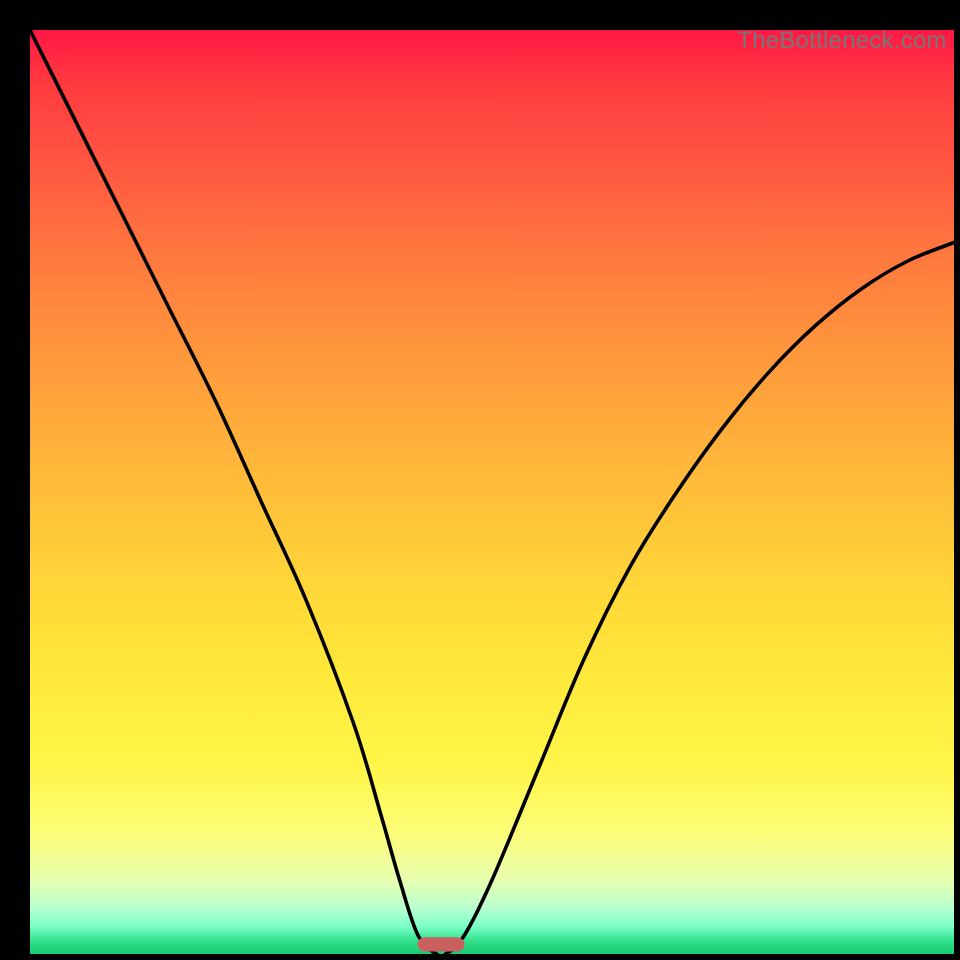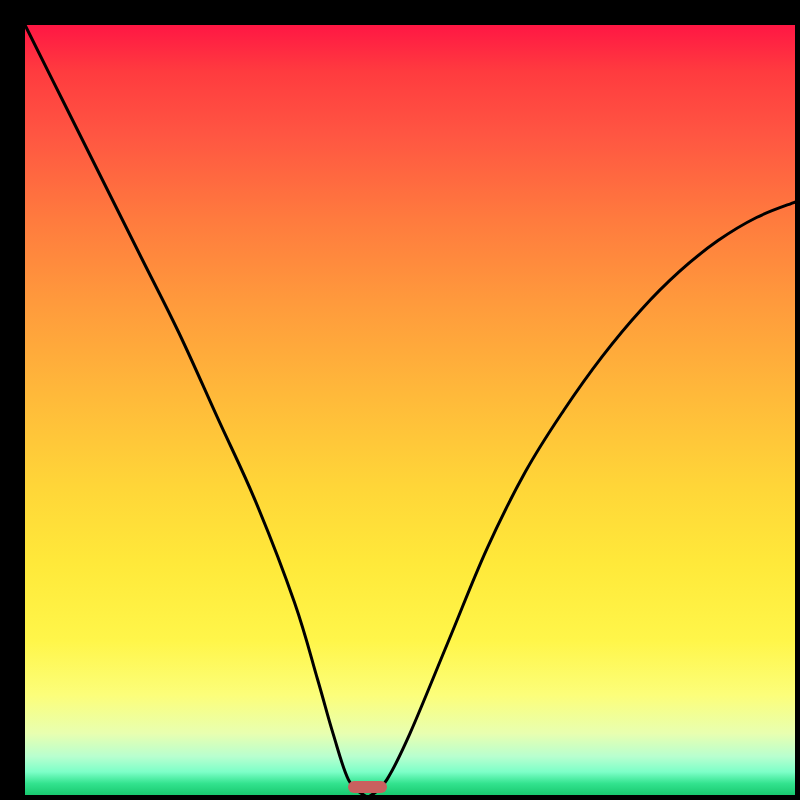--- a/index.html
+++ b/index.html
@@ -66,18 +66,19 @@
     height: 12px;
     border-radius: 6px;
     background: #c9605f;
   }
 </style>
 </head>
 <body>
 
 <div class="frame">
   <div class="plot">
+    <div class="watermark">TheBottleneck.com</div>
     <svg class="curve" viewBox="0 0 770 770" preserveAspectRatio="none">
       <path id="curve-path" d="M 0 0 C 6.93 13.86, 24.64 49.28, 38.5 77 C 52.36 104.72, 63.14 126.28, 77 154 C 90.86 181.72, 101.64 203.28, 115.5 231 C 129.36 258.72, 140.14 278.894, 154 308 C 167.86 337.106, 178.64 362.20799999999997, 192.5 392.7 C 206.36 423.192, 217.14 444.13599999999997, 231 477.4 C 244.86 510.664, 258.412 545.622, 269.5 577.5 C 280.588 609.378, 285.67 630.938, 292.6 654.5 C 299.53000000000003 678.062, 302.456 690.382, 308 708.4 C 313.544 726.418, 317.856 743.5120000000001, 323.4 754.6 C 328.94399999999996 765.688, 334.642 767.228, 338.8 770 C 342.958 772.772, 342.342 772.772, 346.5 770 C 350.658 767.228, 354.96999999999997 765.688, 361.9 754.6 C 368.83 743.5120000000001, 373.912 733.348, 385 708.4 C 396.088 683.452, 409.64000000000004 649.264, 423.50000000000006 616 C 437.36000000000007 582.736, 448.14 554.092, 462 523.6 C 475.86 493.108, 486.64 471.548, 500.5 446.6 C 514.36 421.65200000000004, 525.14 405.79, 539 385 C 552.86 364.21, 563.64 349.11800000000005, 577.5 331.1 C 591.36 313.082, 602.14 300.14599999999996, 616 284.9 C 629.86 269.654, 640.64 258.87399999999997, 654.5 246.39999999999998 C 668.36 233.926, 679.14 225.30200000000002, 693 215.60000000000002 C 706.86 205.89800000000002, 717.64 199.43, 731.5 192.5 C 745.36 185.57, 763.07 179.872, 770 177.10000000000002" stroke="#000" stroke-width="3" fill="none" stroke-linecap="round" stroke-linejoin="round"></path>
     </svg>
     <div id="marker" class="marker" style="left: 323.4px; width: 38.5px; bottom: 2px;"></div>
   </div>
 </div>
 
 </body></html>

